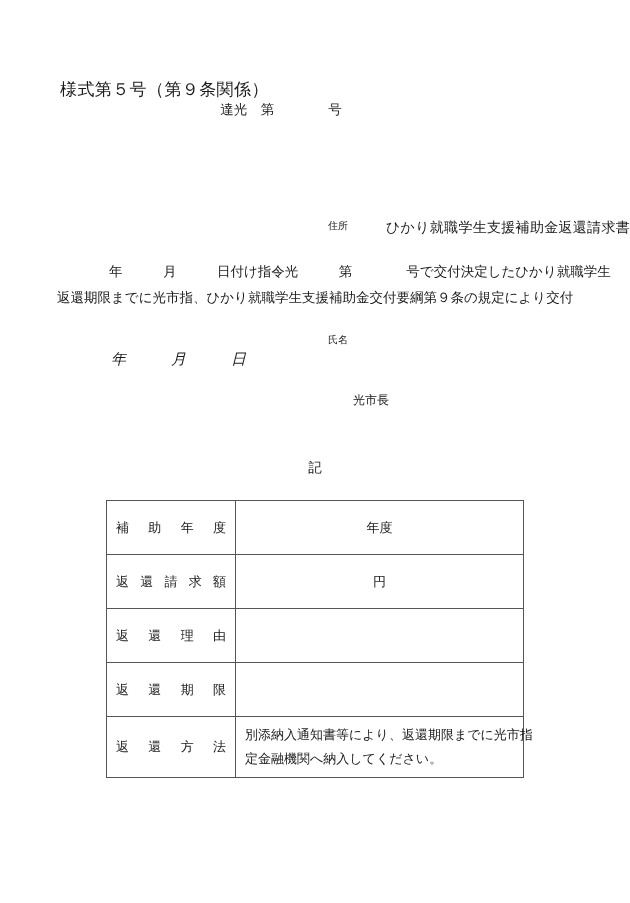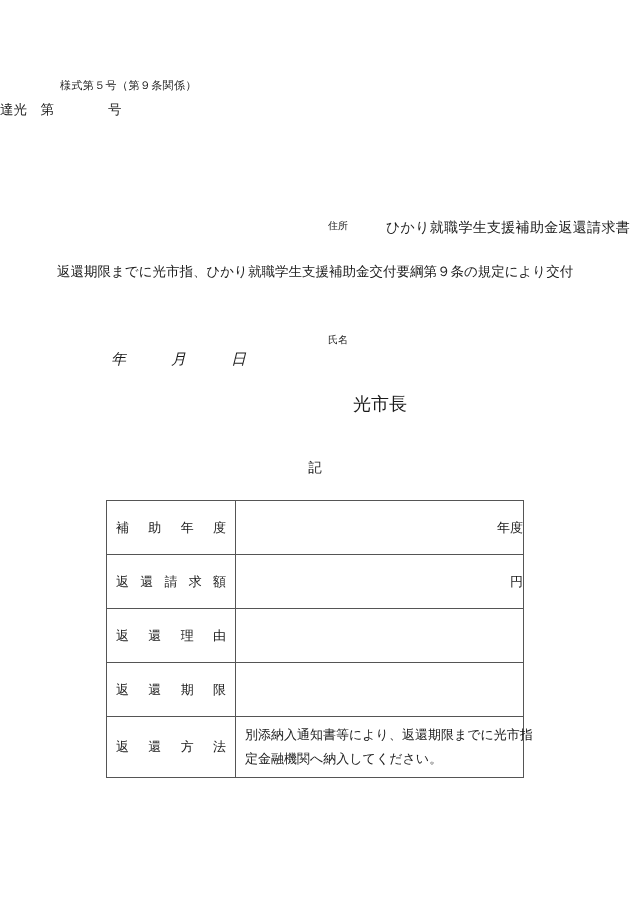--- a/index.html
+++ b/index.html
@@ -21,31 +21,31 @@
     position: relative;
     width: 630px;
     height: 903px;
   }
 
   
   .form-no {
     position: absolute;
     left: 60px;
     top: 78px;
-    font-size: 11px;
+    font-size: 17px;
     letter-spacing: 0.4px;
     white-space: pre;
   }
 
   .doc-no {
     position: absolute;
     left: 0;
     right: 68px;
     top: 101px;
-    text-align: left;
+    text-align: center;
     font-size: 13.5px;
     white-space: pre;
   }
 
   .addr-block {
     position: absolute;
     left: 328px;
     top: 131px;
     font-size: 10px;
     line-height: 38px;
@@ -91,21 +91,21 @@
     top: 350px;
     font-size: 15px;
     white-space: pre;
     font-style: italic;
   }
 
   .signature {
     position: absolute;
     left: 353px;
     top: 392px;
-    font-size: 18px;
+    font-size: 12px;
     white-space: pre;
   }
 
   .ki-mark {
     position: absolute;
     left: 0;
     right: 0;
     top: 459px;
     text-align: center;
     font-size: 13.5px;
@@ -146,21 +146,21 @@
     display: block;
     text-align: center;
     letter-spacing: 0;
   }
   .lab > span {
     display: inline-block;
   }
 
   .value-text {
     display: block;
-    text-align: right;
+    text-align: center;
   }
 
   .method-text {
     display: block;
     text-align: left;
     padding: 6px 8px 6px 9px;
     line-height: 24px;
     font-size: 13px;
   }
   .method-text .mline {
@@ -178,20 +178,21 @@
   <div class="doc-no">達光　第　　　　号</div>
 
   <div class="addr-block">
     <span class="line">住所</span>
     <span class="line">氏名</span>
   </div>
 
   <div class="doc-title">ひかり就職学生支援補助金返還請求書</div>
 
   <div class="body-para">
+    <span class="pline indent">年　　　月　　　日付け指令光　　　第　　　　号で交付決定したひかり就職学生</span>
     <span class="pline">返還期限までに光市指、ひかり就職学生支援補助金交付要綱第９条の規定により交付</span>
   </div>
 
   <div class="date-line">年　　　月　　　日</div>
 
   <div class="signature">光市長</div>
 
   <div class="ki-mark">記</div>
 
   <table class="form-table">

